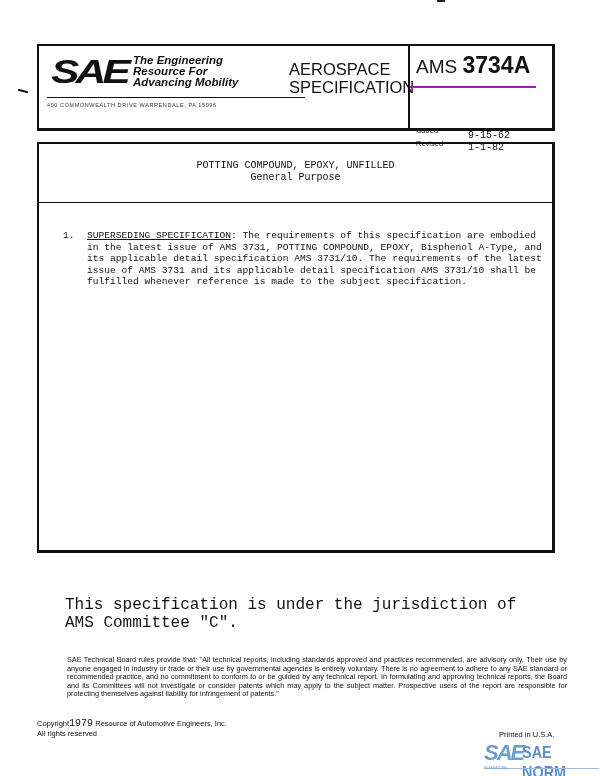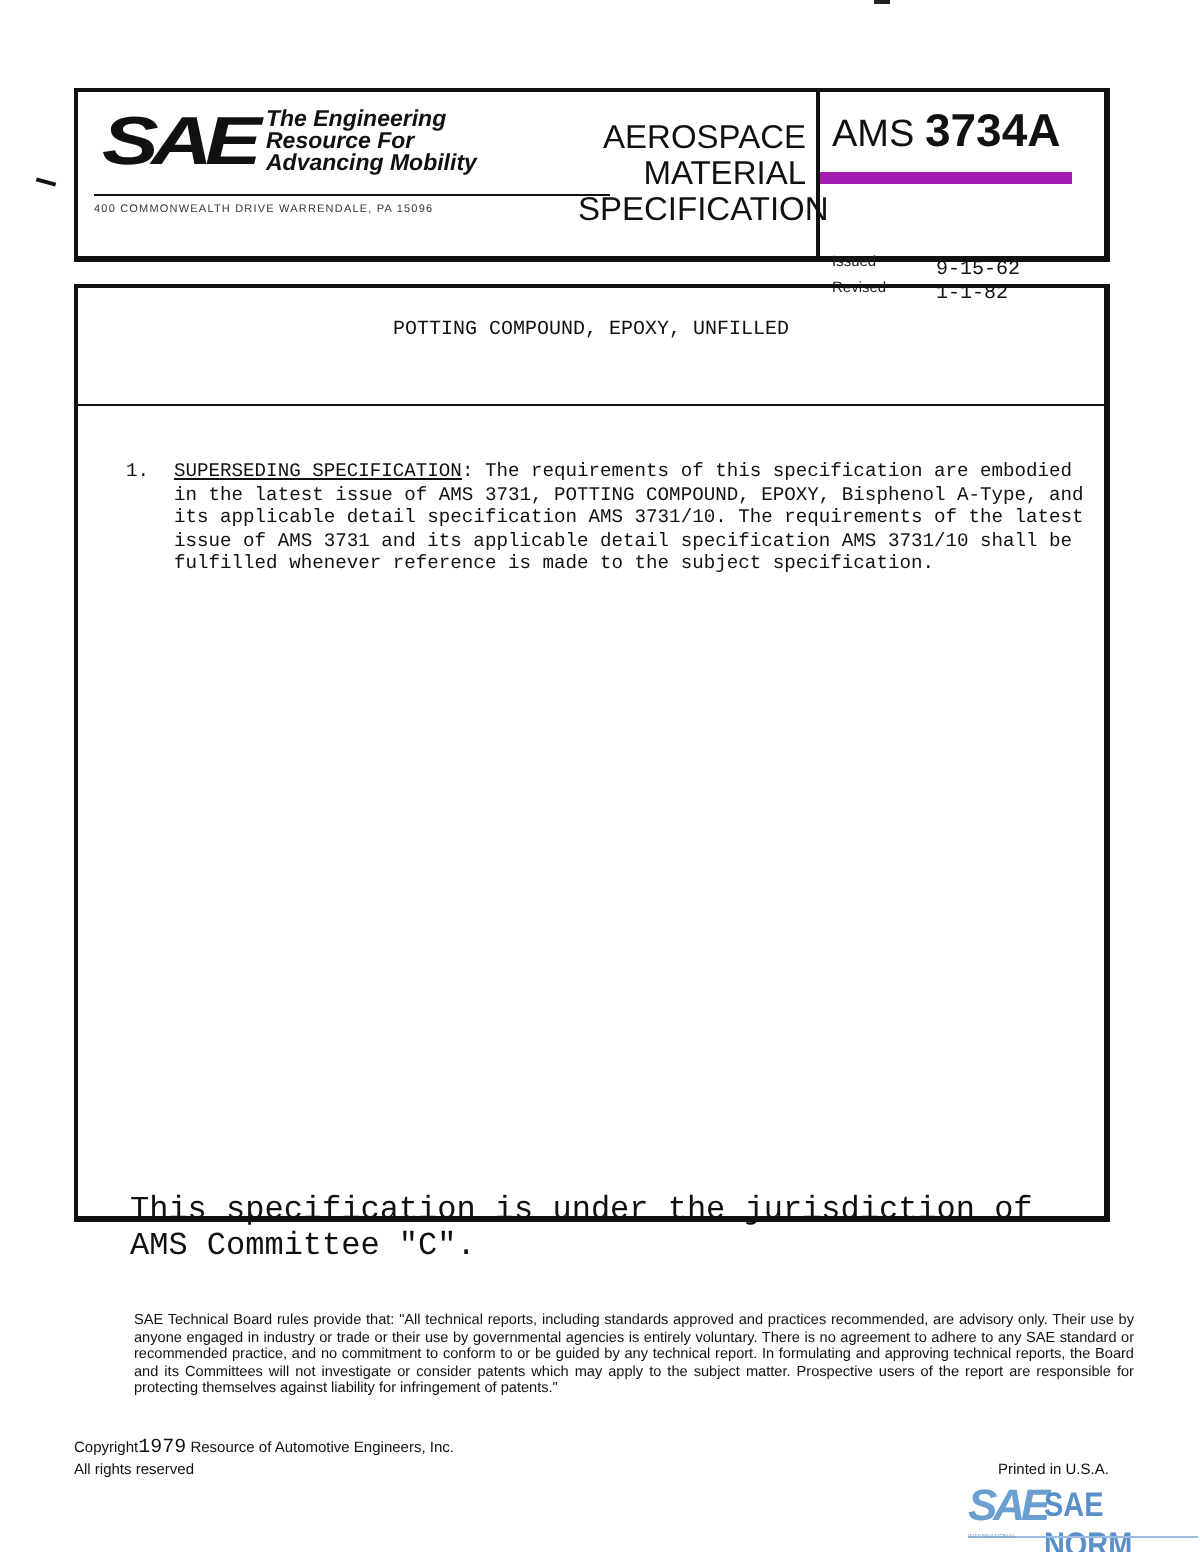--- a/index.html
+++ b/index.html
@@ -9,31 +9,31 @@
   .sans { font-family:"Liberation Sans", sans-serif; }
   .mono { font-family:"Liberation Mono", "DejaVu Sans Mono", monospace; }
 
   
   #header { left:37px; top:44px; width:518px; height:87px; border-width:2px 3px 3px 2px; }
   #sae-block { left:0; top:0; width:370px; height:100%; }
   #sae-logo { position:absolute; left:12px; top:10px; font-family:"Liberation Sans", sans-serif; font-weight:bold; font-style:italic; font-size:34px; letter-spacing:-3px; transform:scaleX(1.25); transform-origin:left top; line-height:30px; }
   #sae-tagline { position:absolute; left:94px; top:9px; font-weight:bold; font-style:italic; font-size:11.5px; line-height:11px; }
   #sae-rule { position:absolute; left:8px; top:51px; width:258px; height:1px; background:#111; }
   #sae-address { position:absolute; left:8px; top:56px; font-size:5.5px; letter-spacing:0.6px; color:#333; }
-  #aero-title { position:absolute; left:250px; top:14px; width:114px; text-align:right; font-size:16.5px; line-height:18px; }
+  #aero-title { position:absolute; left:250px; top:14px; width:114px; font-size:16.5px; line-height:18px; }
   #divider-v { position:absolute; left:369px; top:0; width:2px; height:100%; background:#111; }
-  #ams-box { position:absolute; left:371px; top:0; right:16px; height:40px; border-bottom:6px solid #a21caf;text-align:right; }
+  #ams-box { position:absolute; left:371px; top:0; right:16px; height:40px; border-bottom:2px solid #a21caf;text-align:right; }
   #ams-number { position:absolute; left:6px; top:6px; font-size:19px; }
   #ams-number b { font-size:23px; }
   #dates { position:absolute; left:371px; top:42px; right:0; bottom:0;margin-top:34px; }
   .date-label { position:absolute; left:6px; font-size:7.5px; color:#222; }
   .date-val { position:absolute; left:58px; font-size:10px; }
 
   
-  #main { left:37px; top:142px; width:518px; height:469px; border-width:2px 3px 3px 2px; }
+  #main { left:37px; top:142px; width:518px; height:411px; border-width:2px 3px 3px 2px; }
   #title-area { position:absolute; left:0; right:0; top:0; height:58px; border-bottom:1px solid #111; text-align:center; }
   .title-line { font-size:10px; line-height:11.5px; }
   #t1 { padding-top:16px; }
   #section-num { position:absolute; left:24px; top:86px; font-size:9.6px; }
   #para { position:absolute; left:48px; top:86px; width:460px; font-size:9.6px; line-height:11.5px; }
   #para .heading { text-decoration:underline; }
   #jurisdiction { position:absolute; left:26px; top:452px; font-size:16px; }
 
   
   #disclaimer { left:67px; top:656px; width:500px; font-size:7.3px; line-height:8.6px; text-align:justify; color:#111; }
@@ -60,21 +60,20 @@
     <div id="sae-logo">SAE</div>
     <div id="sae-tagline" class="sans">
       <div>The Engineering</div>
       <div>Resource For</div>
       <div>Advancing Mobility</div>
     </div>
     <div id="sae-rule"></div>
     <div id="sae-address" class="sans">400 COMMONWEALTH DRIVE   WARRENDALE, PA 15096</div>
     <div id="aero-title" class="sans">
       <div>AEROSPACE</div>
-      <div>MATERIAL</div>
       <div>SPECIFICATION</div>
     </div>
   </div>
   <div id="divider-v"></div>
   <div id="ams-box">
     <div id="ams-number" class="sans">
       <span>AMS</span>
       <b>3734A</b>
     </div>
   </div>
@@ -82,20 +81,21 @@
     <span class="date-label sans" style="top:4px">Issued</span>
     <span class="date-val mono" style="top:8px">9-15-62</span>
     <span class="date-label sans" style="top:17px">Revised</span>
     <span class="date-val mono" style="top:20px">1-1-82</span>
   </div>
 </div>
 
 <div class="box" id="main">
   <div id="title-area" class="mono">
     <div id="t1" class="title-line">POTTING COMPOUND, EPOXY, UNFILLED</div>
+    <div class="title-line">General Purpose</div>
   </div>
   <div id="section-num" class="mono">1.</div>
   <div id="para" class="mono"><span class="heading">SUPERSEDING SPECIFICATION</span><span>:  The requirements of this specification are embodied in the latest issue of AMS 3731, POTTING COMPOUND, EPOXY, Bisphenol A-Type, and its applicable detail specification AMS 3731/10.  The requirements of the latest issue of AMS 3731 and its applicable detail specification AMS 3731/10 shall be fulfilled whenever reference is made to the subject specification.</span></div>
   <div id="jurisdiction" class="mono">This specification is under the jurisdiction of AMS Committee "C".</div>
 </div>
 
 <div class="abs sans" id="disclaimer">SAE Technical Board rules provide that: "All technical reports, including standards approved and practices recommended, are advisory only. Their use by anyone engaged in industry or trade or their use by governmental agencies is entirely voluntary. There is no agreement to adhere to any SAE standard or recommended practice, and no commitment to conform to or be guided by any technical report. In formulating and approving technical reports, the Board and its Committees will not investigate or consider patents which may apply to the subject matter. Prospective users of the report are responsible for protecting themselves against liability for infringement of patents."</div>
 <div class="abs sans" id="copyright">
   <div><span>Copyright</span><span class="year">1979</span> <span>Resource of Automotive Engineers, Inc.</span></div>
   <div>All rights reserved</div>

